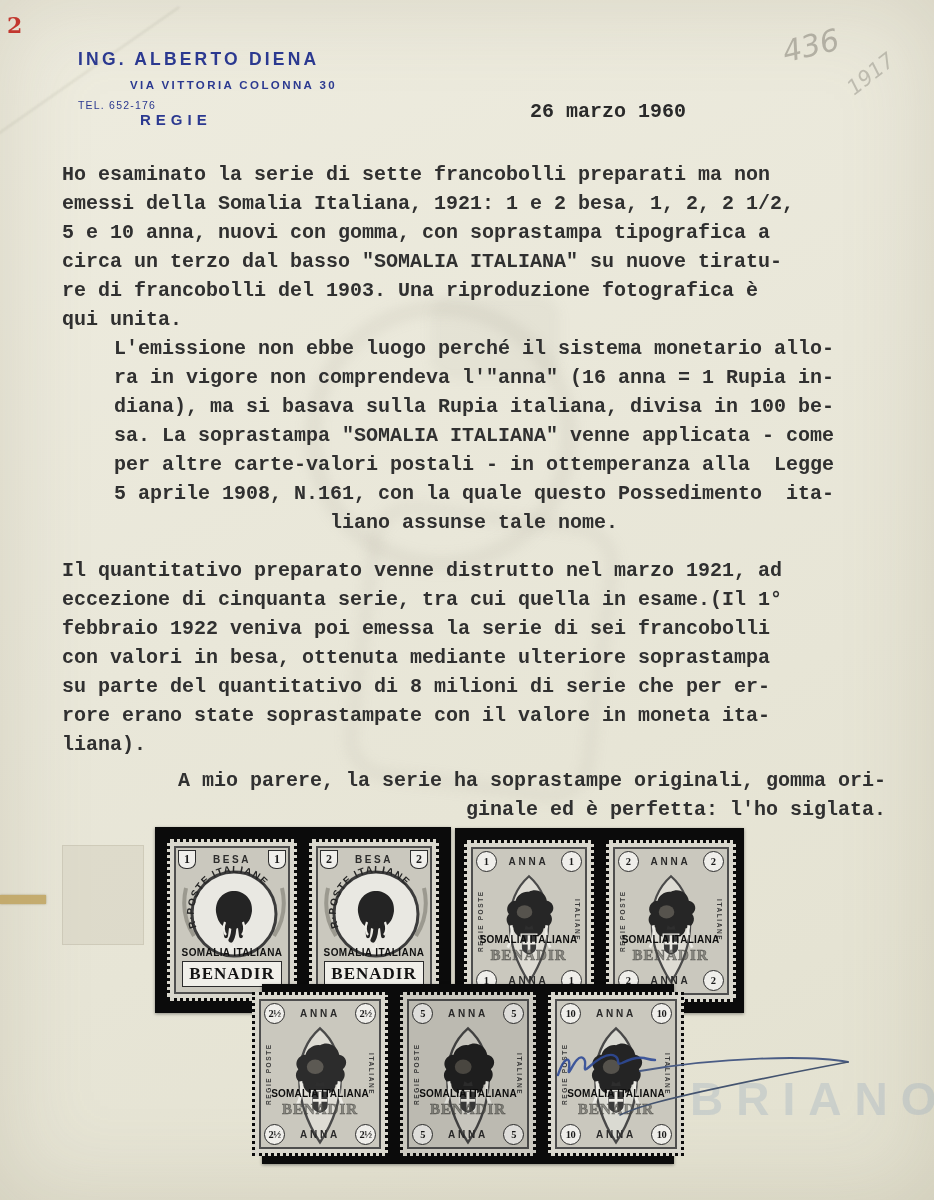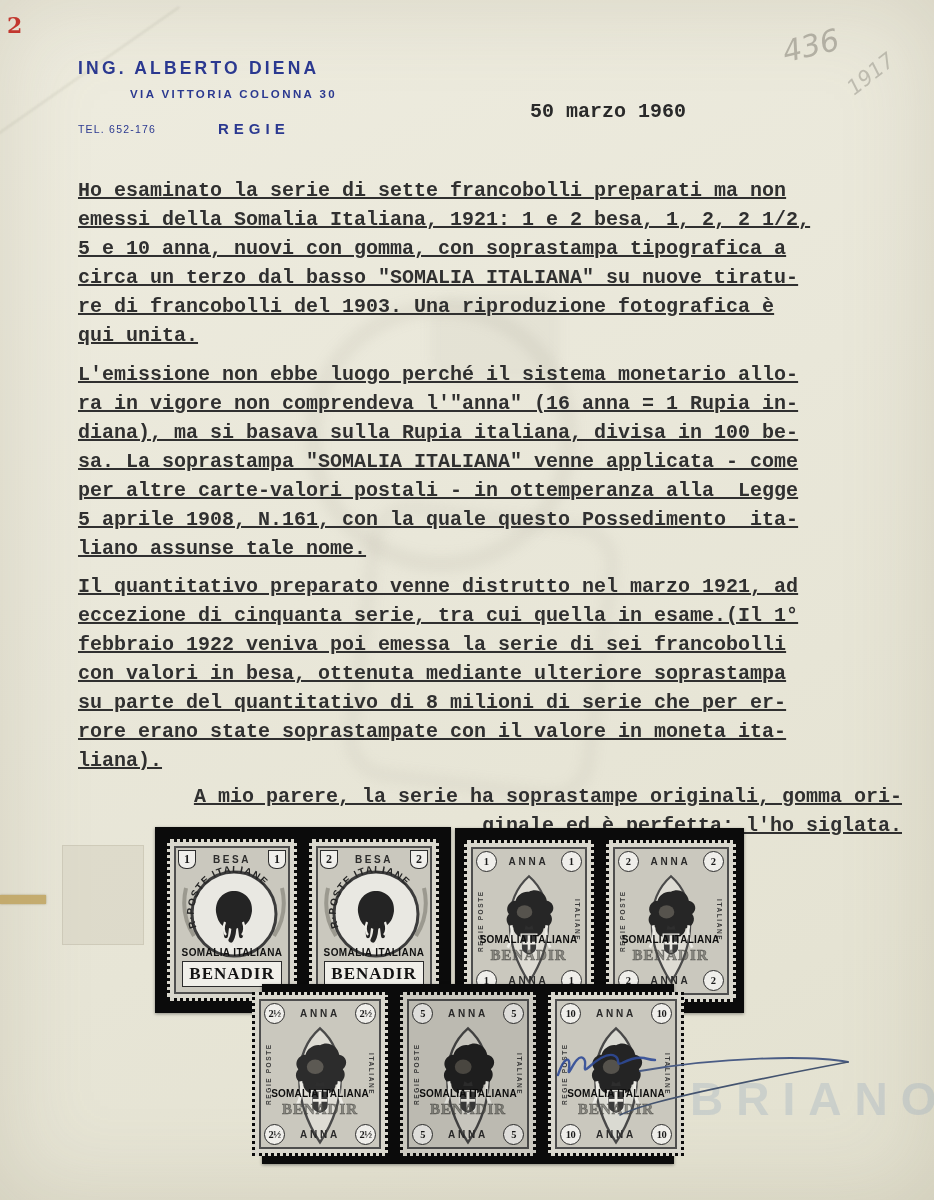--- a/index.html
+++ b/index.html
@@ -17,39 +17,39 @@
   .ghost{position:absolute;filter:blur(6px);opacity:.55;z-index:0;}
   .g1{left:305px;top:300px;width:240px;height:240px;border:16px solid rgba(155,152,138,.22);border-radius:50%;}
   .g2{left:355px;top:510px;width:225px;height:255px;border:14px solid rgba(155,152,138,.18);border-radius:44px;transform:rotate(7deg);}
   .g3{left:430px;top:295px;width:130px;height:85px;background:rgba(150,148,134,.14);border-radius:22px;}
   .crease{position:absolute;left:-30px;top:72px;width:230px;height:2px;background:rgba(130,125,105,.16);transform:rotate(-35deg);filter:blur(1px);}
   .tape{position:absolute;left:0;top:895px;width:46px;height:9px;background:rgba(185,154,78,.75);box-shadow:0 0 2px rgba(120,95,30,.5);z-index:1;}
   .hinge-ghost{position:absolute;left:62px;top:845px;width:80px;height:98px;background:rgba(213,209,193,.55);border:1px solid rgba(172,167,147,.3);z-index:0;}
 
   .corner-num{position:absolute;left:7px;top:12px;color:#c2372f;font:700 22px "DejaVu Serif",serif;}
 
-  .letterhead{position:absolute;left:78px;top:58px;color:#2b3990;z-index:1;}
+  .letterhead{position:absolute;left:78px;top:49px;color:#2b3990;z-index:1;}
   .lh-name{font-size:17.5px;letter-spacing:3.2px;font-weight:600;}
   .lh-address{margin-top:9px;margin-left:52px;font-size:11.5px;letter-spacing:2.4px;font-weight:600;}
-  .lh-row{margin-top:20px;display:flex;align-items:center;}
+  .lh-row{margin-top:8px;display:flex;align-items:flex-start;flex-direction:column;}
   .lh-tel{font-size:10.5px;letter-spacing:1.2px;}
   .lh-city{font-size:15px;letter-spacing:5px;margin-left:62px;font-weight:600;}
 
   .pencil{position:absolute;color:rgba(125,122,112,.5);font-family:"DejaVu Sans",sans-serif;font-style:italic;font-weight:300;z-index:1;}
   .pencil-1{left:782px;top:28px;font-size:30px;transform:rotate(-14deg);}
   .pencil-2{left:844px;top:62px;font-size:21px;transform:rotate(-38deg);color:rgba(125,122,112,.4);}
 
   .letter-date{position:absolute;left:530px;top:100px;font:700 20px "Liberation Mono",monospace;color:#2a2a2a;z-index:1;}
 
   .body-text p{
-    position:absolute;left:62px;width:824px;margin:16px;
+    position:absolute;left:62px;width:824px;margin:0;
     font:700 20px/29px "Liberation Mono",monospace;color:#303030;
-    white-space:pre-wrap;z-index:1;text-decoration:underline;
+    white-space:pre-wrap;z-index:1;
   }
-  .p1{top:160px;} .p2{top:344px;} .p3{top:556px;} .p4{top:766px;text-align:right;}
+  .p1{top:160px;} .p2{top:334px;text-align:center;} .p3{top:556px;} .p4{top:766px;text-align:right;}
 
   
   .photo{position:absolute;background:#0b0b0b;display:flex;align-items:center;justify-content:center;gap:12px;z-index:2;box-shadow:0 1px 3px rgba(0,0,0,.4);}
   .photo-1{left:155px;top:827px;width:296px;height:186px;}
   .photo-2{left:455px;top:828px;width:289px;height:185px;}
   .photo-3{left:262px;top:984px;width:412px;height:180px;gap:12px;}
 
   .stamp{position:relative;background:#d9d7cd;border:3px dotted #0b0b0b;box-sizing:border-box;flex:none;}
   .photo-1 .stamp,.photo-2 .stamp{width:130px;height:162px;}
   .photo-3 .stamp{width:136px;height:164px;}
@@ -103,21 +103,21 @@
     <div class="lh-address">VIA VITTORIA COLONNA 30</div>
     <div class="lh-row">
       <span class="lh-tel">TEL. 652-176</span>
       <span class="lh-city">REGIE</span>
     </div>
   </header>
 
   <div class="pencil pencil-1">436</div>
   <div class="pencil pencil-2">1917</div>
 
-  <div class="letter-date">50 marzo 1960</div>
+  <div class="letter-date">26 marzo 1960</div>
 
   <main class="body-text">
     <p class="p1">Ho esaminato la serie di sette francobolli preparati ma non
 emessi della Somalia Italiana, 1921: 1 e 2 besa, 1, 2, 2 1/2,
 5 e 10 anna, nuovi con gomma, con soprastampa tipografica a
 circa un terzo dal basso "SOMALIA ITALIANA" su nuove tiratu-
 re di francobolli del 1903. Una riproduzione fotografica è
 qui unita.</p>
     <p class="p2">L'emissione non ebbe luogo perché il sistema monetario allo-
 ra in vigore non comprendeva l'"anna" (16 anna = 1 Rupia in-

